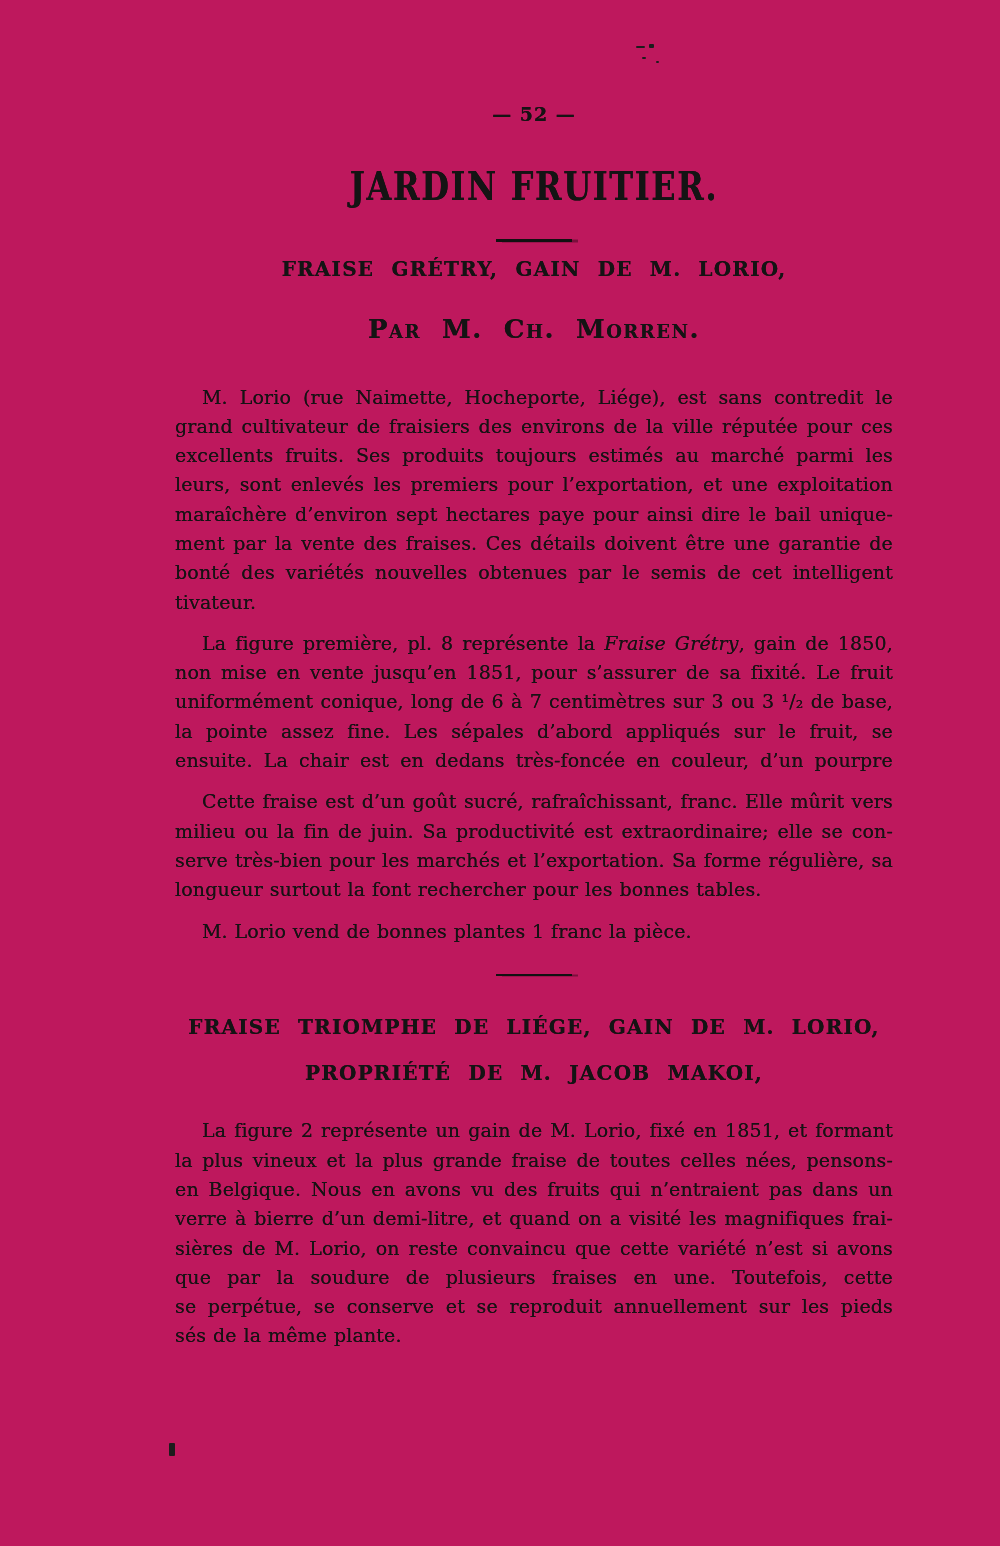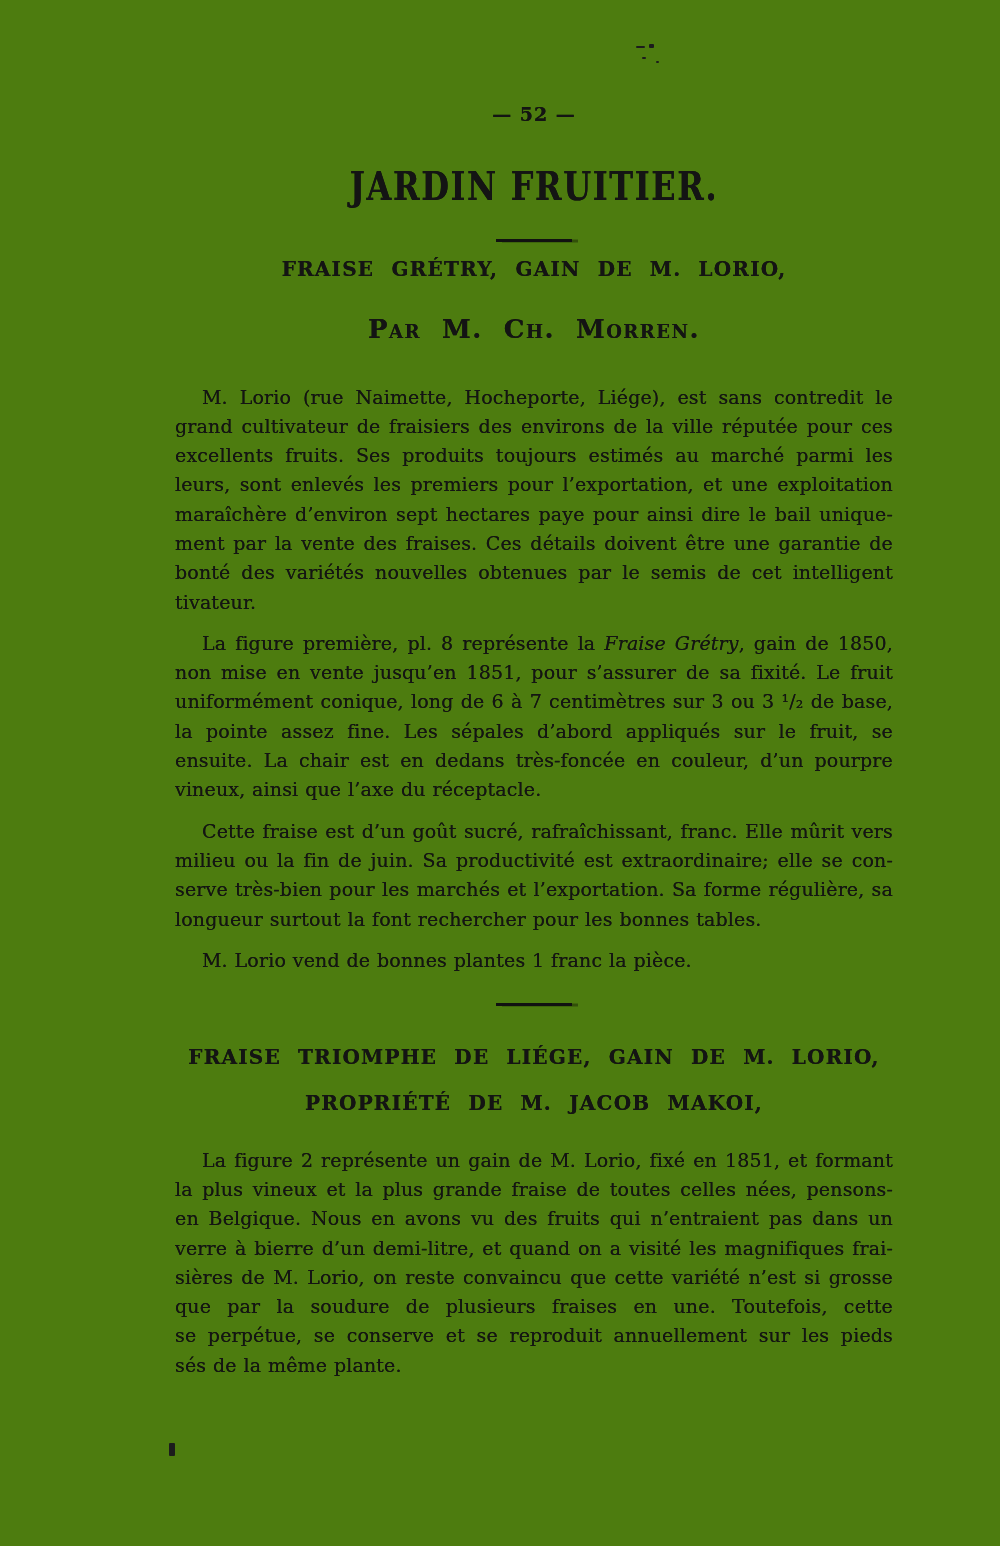--- a/index.html
+++ b/index.html
@@ -5,21 +5,21 @@
   html,body{margin:0;padding:0;}
   body{
     width:1000px;height:1546px;
     background:#e9e9e9;
     font-family:"DejaVu Serif", serif;
     -webkit-font-smoothing:antialiased;
   }
   .page{
     position:relative;
     width:1000px;height:1546px;
-    background:#4d7c0f;
+    background:#be185d;
     color:#141414;
     overflow:hidden;
   }
   .column{
     position:relative;
     margin-left:163px;
     width:742px;
   }
   
   .page-number{
@@ -126,21 +126,20 @@
         <div class="line">bonté des variétés nouvelles obtenues par le semis de cet intelligent cul-</div>
         <div class="line last">tivateur.</div>
       </div>
 
       <div class="para">
         <div class="line first"><span>La figure première, pl. 8 représente la </span><em class="species">Fraise Grétry</em><span>, gain de 1850,</span></div>
         <div class="line">non mise en vente jusqu’en 1851, pour s’assurer de sa fixité. Le fruit est</div>
         <div class="line">uniformément conique, long de 6 à 7 centimètres sur 3 ou 3 ¹/₂ de base,</div>
         <div class="line">la pointe assez fine. Les sépales d’abord appliqués sur le fruit, se relèvent</div>
         <div class="line">ensuite. La chair est en dedans très-foncée en couleur, d’un pourpre</div>
-        <div class="line last">vineux, ainsi que l’axe du réceptacle.</div>
       </div>
 
       <div class="para">
         <div class="line first">Cette fraise est d’un goût sucré, rafraîchissant, franc. Elle mûrit vers le</div>
         <div class="line">milieu ou la fin de juin. Sa productivité est extraordinaire; elle se con-</div>
         <div class="line">serve très-bien pour les marchés et l’exportation. Sa forme régulière, sa</div>
         <div class="line last">longueur surtout la font rechercher pour les bonnes tables.</div>
       </div>
 
       <div class="para">
@@ -154,21 +153,21 @@
       <span class="hline">FRAISE TRIOMPHE DE LIÉGE, GAIN DE M. LORIO,</span>
       <span class="hline">PROPRIÉTÉ DE M. JACOB MAKOI,</span>
     </div>
 
     <div class="bodytext second">
       <div class="para">
         <div class="line first">La figure 2 représente un gain de M. Lorio, fixé en 1851, et formant</div>
         <div class="line">la plus vineux et la plus grande fraise de toutes celles nées, pensons-nous,</div>
         <div class="line">en Belgique. Nous en avons vu des fruits qui n’entraient pas dans un</div>
         <div class="line">verre à bierre d’un demi-litre, et quand on a visité les magnifiques frai-</div>
-        <div class="line">sières de M. Lorio, on reste convaincu que cette variété n’est si grosse</div>
+        <div class="line">sières de M. Lorio, on reste convaincu que cette variété n’est si avons</div>
         <div class="line">que par la soudure de plusieurs fraises en une. Toutefois, cette structure</div>
         <div class="line">se perpétue, se conserve et se reproduit annuellement sur les pieds divi-</div>
         <div class="line last">sés de la même plante.</div>
       </div>
     </div>
 
   </div>
 
   <div class="speck a1"></div>
   <div class="speck a2"></div>

